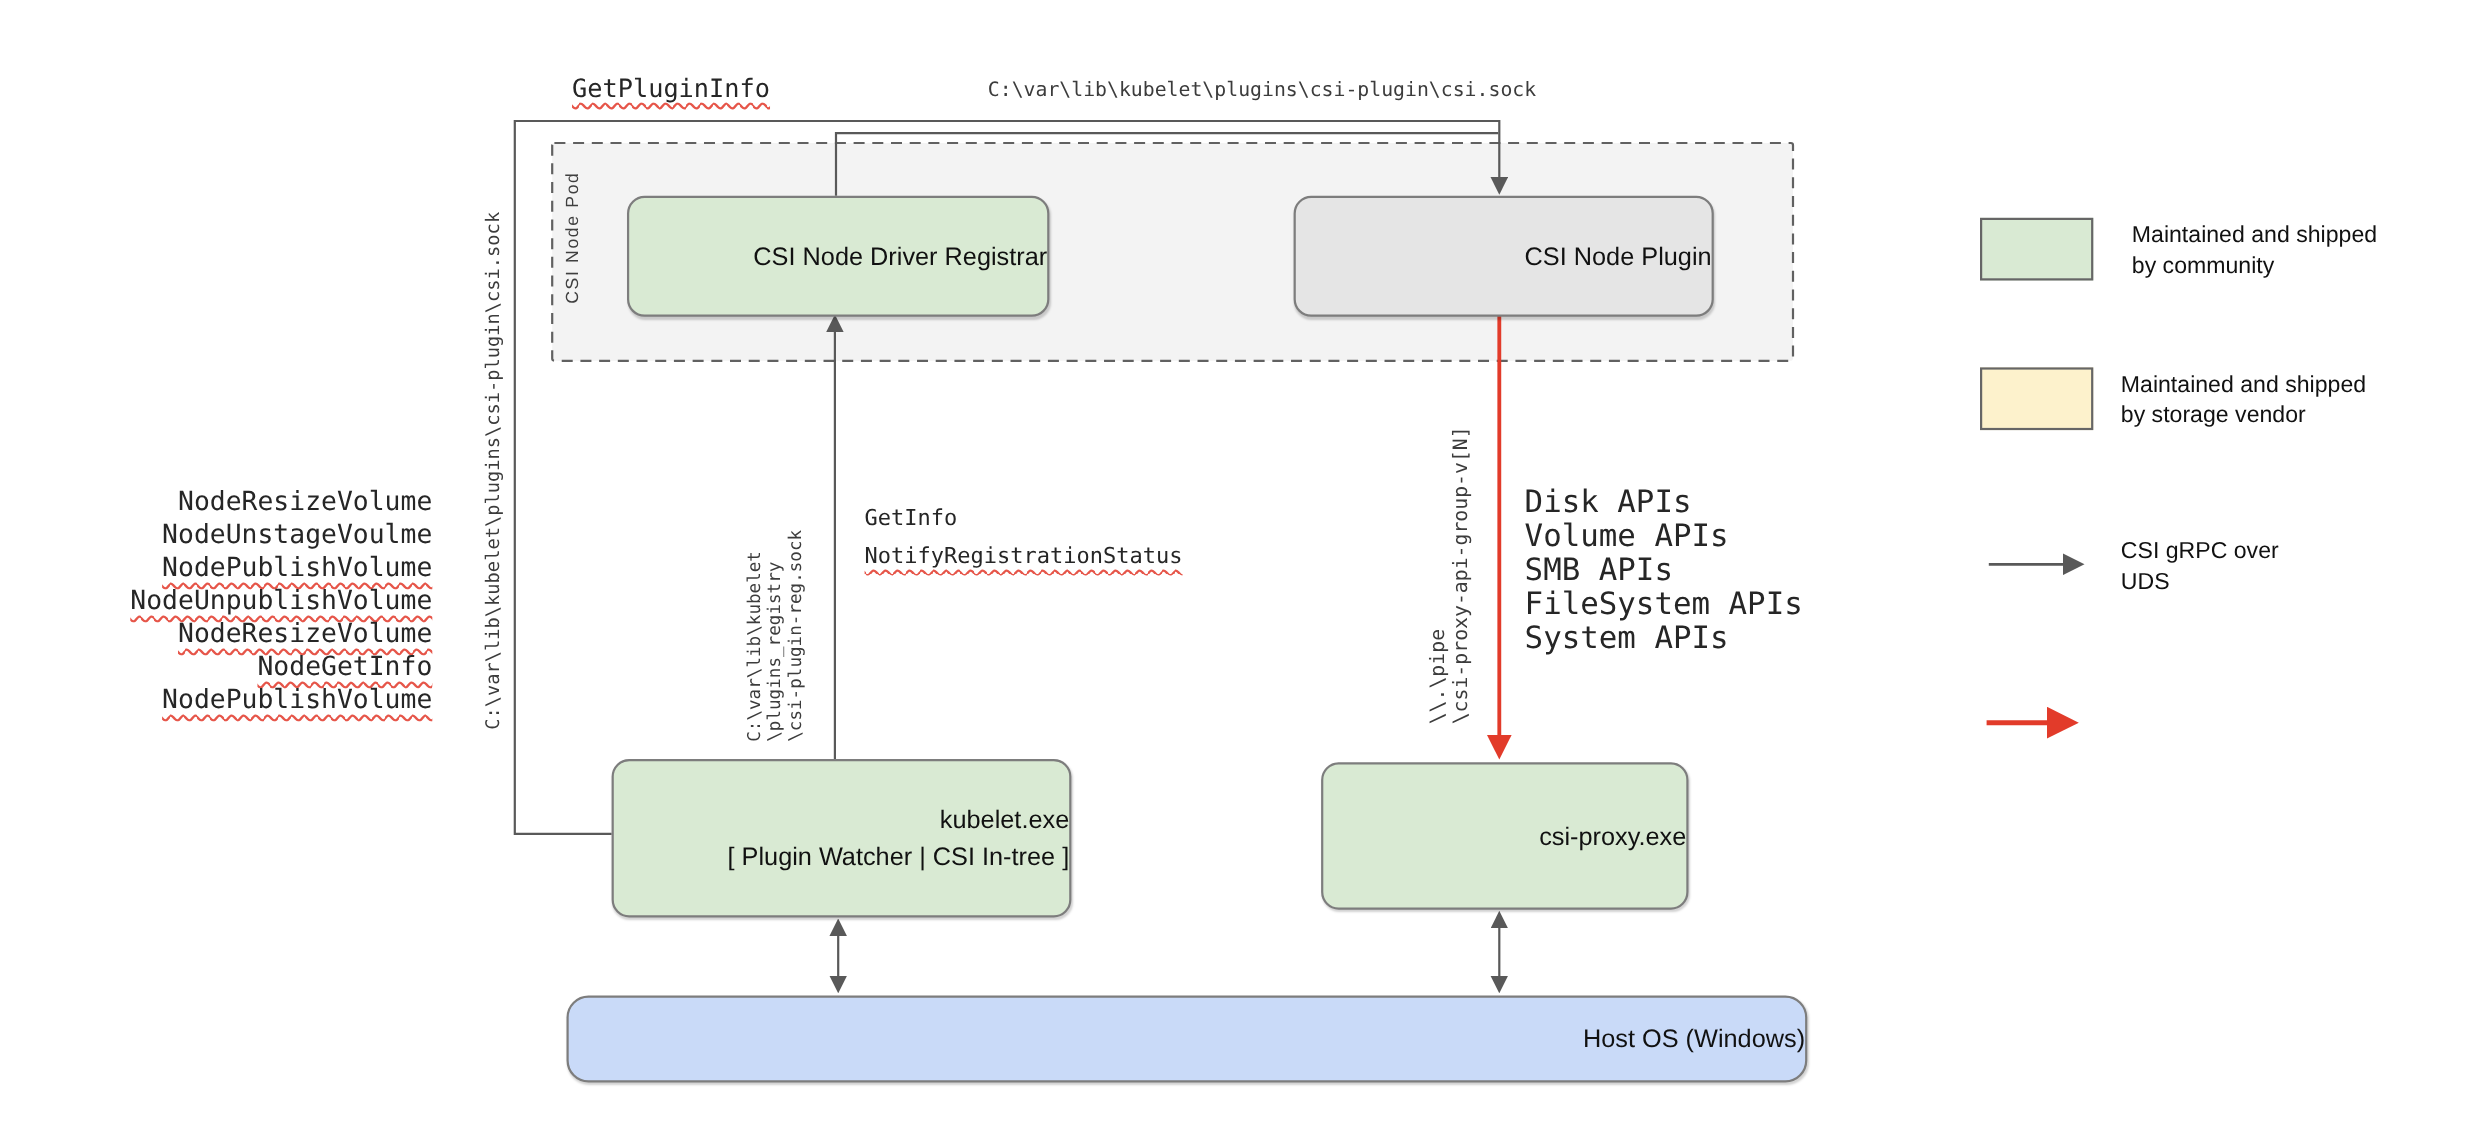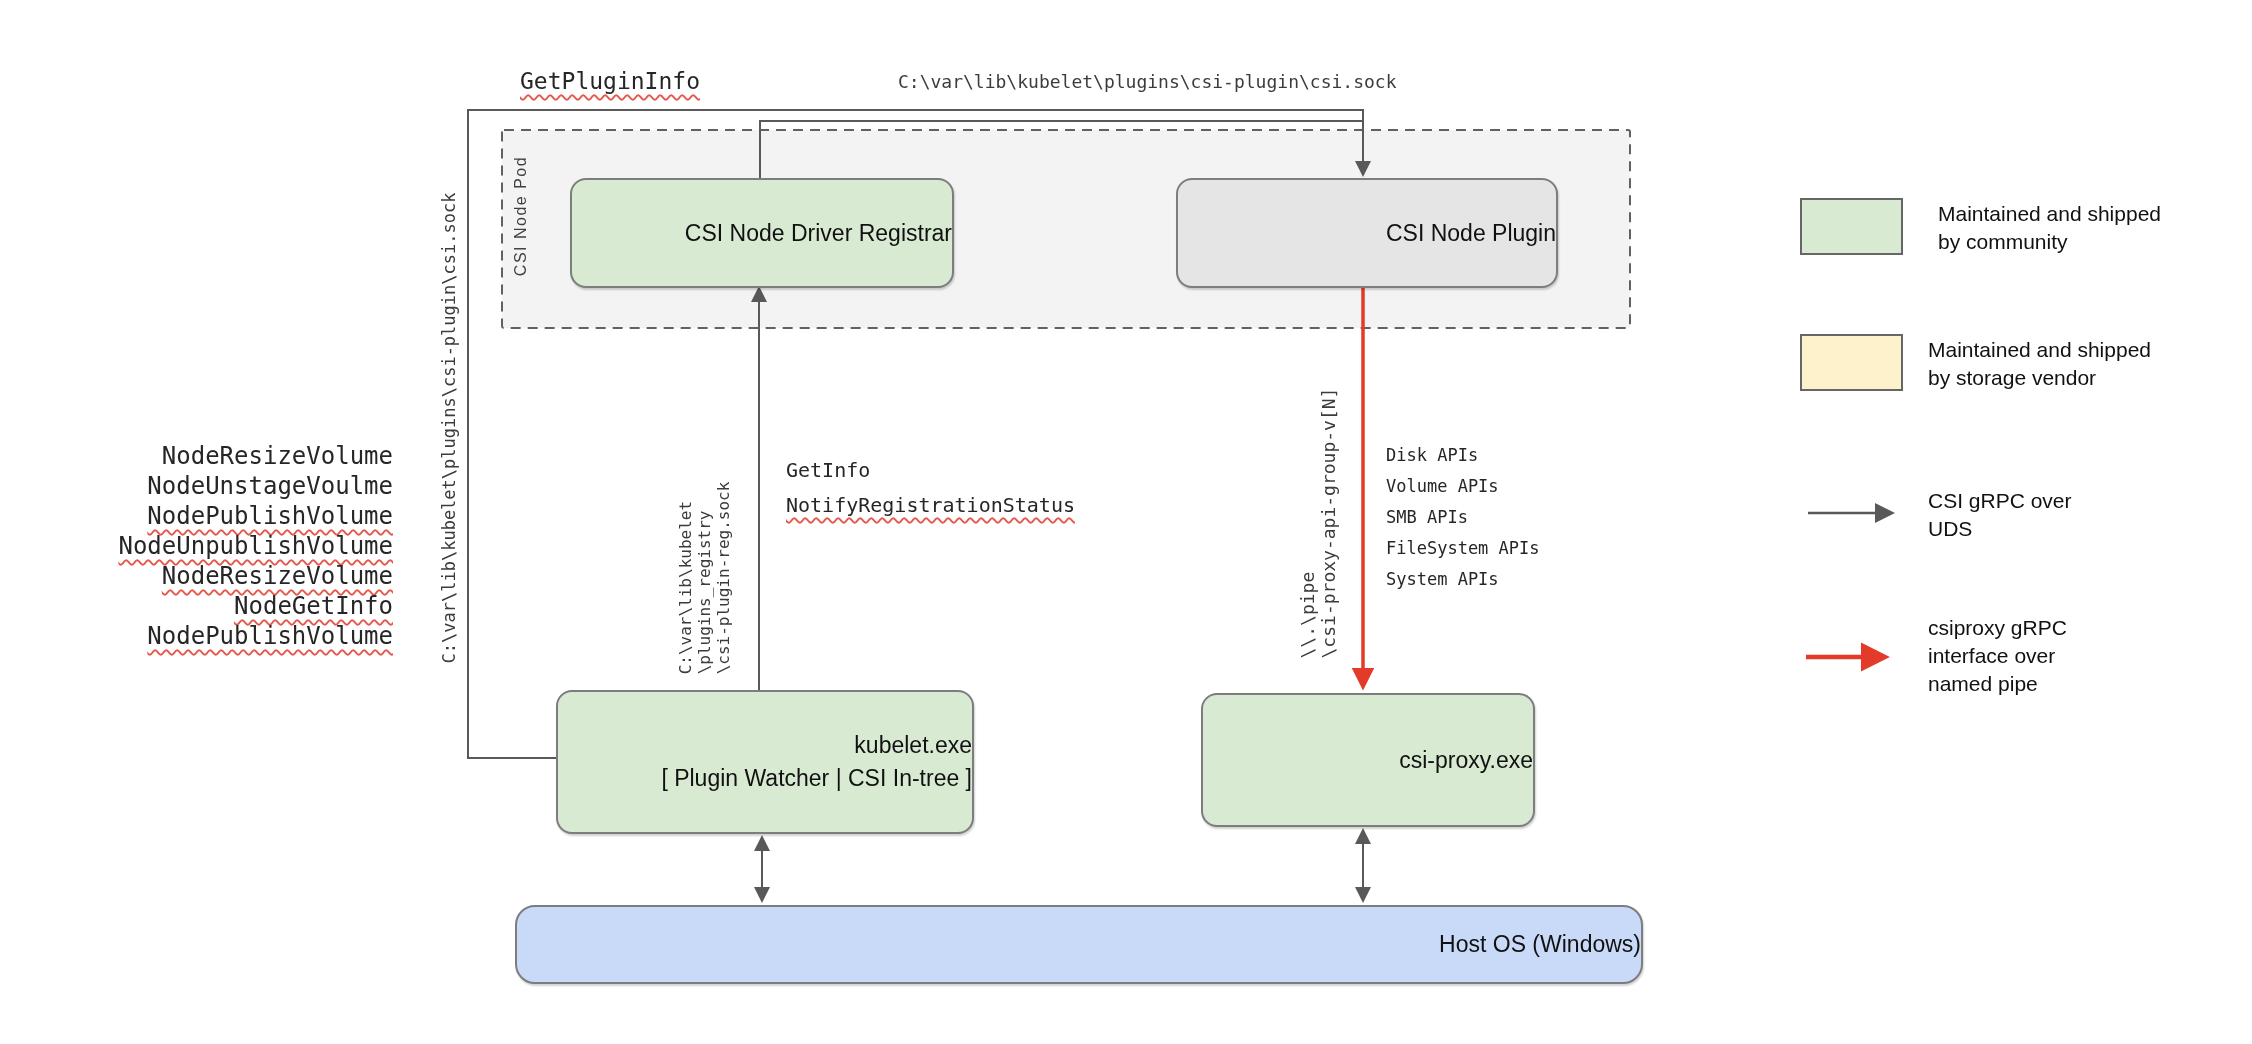--- a/index.html
+++ b/index.html
@@ -28,21 +28,21 @@
   }
   .squiggle {
     text-decoration-line:underline;
     text-decoration-style:wavy;
     text-decoration-color:#e6564a;
     text-decoration-thickness:1.5px;
     text-underline-offset:5px;
   }
   .rpc-list { text-align:right; font-size:24px; line-height:30px; color:#262626; }
   .rpc-list div { white-space:nowrap; }
-  .api-list { font-size:17px; line-height:31px; color:#262626; }
+  .api-list { font-size:28px; line-height:31px; color:#262626; }
   .pathtext { color:#3c3c3c; }
 
   
   .swatch { position:absolute; width:103px; height:57px; border:2px solid #666; box-sizing:border-box; }
   .legend-text { position:absolute; font-size:21px; line-height:28px; color:#111; }
   .pod-label { font-size:16px; letter-spacing:1.5px; color:#3f3f3f; font-family:"Liberation Sans", sans-serif; }
 </style>
 </head>
 <body>
 
@@ -140,15 +140,14 @@
   </div>
 
   <div class="swatch" style="left:1800px; top:198px; background:#d9ead3;"></div>
   <div class="legend-text" style="left:1928px; top:200px; width:225px;margin-left:10px;">Maintained and shipped by community</div>
 
   <div class="swatch" style="left:1800px; top:334px; background:#fdf2cc;"></div>
   <div class="legend-text" style="left:1928px; top:336px; width:225px;">Maintained and shipped by storage vendor</div>
 
   <div class="legend-text" style="left:1928px; top:487px; width:160px;">CSI gRPC over UDS</div>
 
-  <div class="legend-text" style="left:1928px; top:614px; width:170px;">csiproxy gRPC interface over named pipe</div>
 
 </div>
 
 </body></html>

